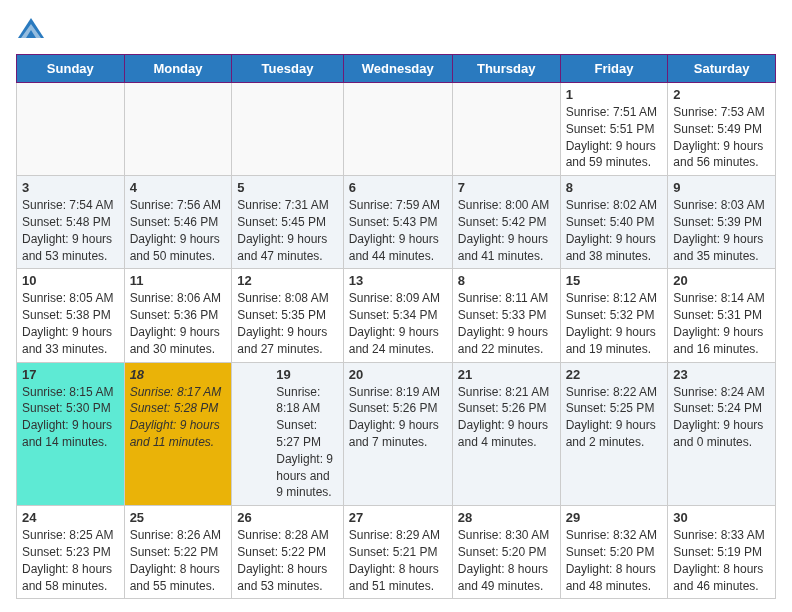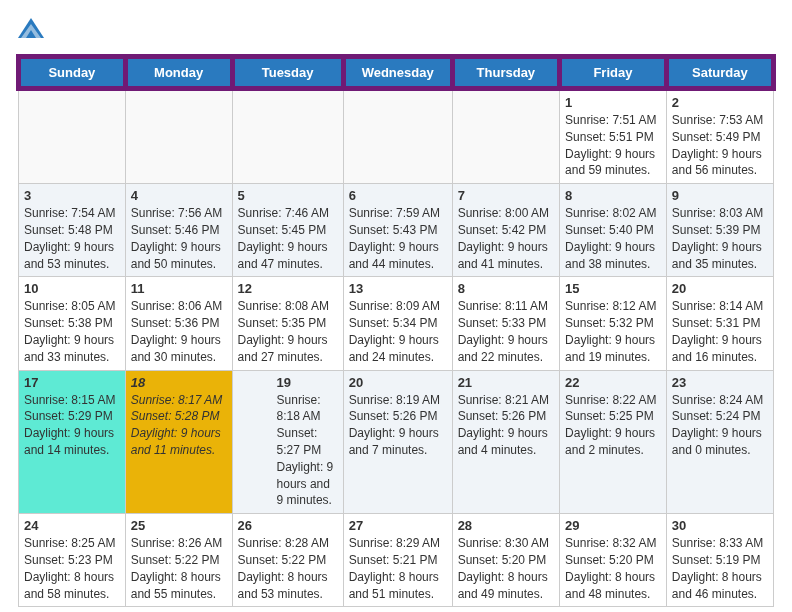--- a/index.html
+++ b/index.html
@@ -55,21 +55,21 @@
     .calendar {
       width: 100%;
       border-collapse: collapse;
     }
     .calendar th {
       background: #2a7abf;
       color: #fff;
       font-size: 13px;
       font-weight: bold;
       padding: 6px 0;
-      border: 5px solid #701a75;
+      border: 1px solid #701a75;
       text-align: center;
     }
     .calendar td {
       width: 113px;
       vertical-align: top;
       padding: 4px 5px;
       border: 1px solid #ccc;
       font-size: 10.5px;
       color: #333;
       background: #fff;
@@ -153,21 +153,21 @@
 Daylight: 9 hours and 53 minutes.</div>
         </td>
         <td style="background: rgb(240, 244, 248);">
           <span class="day-num">4</span>
           <div class="day-info">Sunrise: 7:56 AM
 Sunset: 5:46 PM
 Daylight: 9 hours and 50 minutes.</div>
         </td>
         <td style="background: rgb(240, 244, 248);">
           <span class="day-num">5</span>
-          <div class="day-info">Sunrise: 7:46 AM
+          <div class="day-info">Sunrise: 7:31 AM
 Sunset: 5:45 PM
 Daylight: 9 hours and 47 minutes.</div>
         </td>
         <td style="background: rgb(240, 244, 248);">
           <span class="day-num">6</span>
           <div class="day-info">Sunrise: 7:59 AM
 Sunset: 5:43 PM
 Daylight: 9 hours and 44 minutes.</div>
         </td>
         <td style="background: rgb(240, 244, 248);">
@@ -230,21 +230,21 @@
           <span class="day-num">20</span>
           <div class="day-info">Sunrise: 8:14 AM
 Sunset: 5:31 PM
 Daylight: 9 hours and 16 minutes.</div>
         </td>
       </tr>
       <tr>
         <td style="background: #5eead4; margin-top: 7px;">
           <span class="day-num">17</span>
           <div class="day-info">Sunrise: 8:15 AM
-Sunset: 5:29 PM
+Sunset: 5:30 PM
 Daylight: 9 hours and 14 minutes.</div>
         </td>
         <td style="background: #eab308; font-style: italic;">
           <span class="day-num">18</span>
           <div class="day-info">Sunrise: 8:17 AM
 Sunset: 5:28 PM
 Daylight: 9 hours and 11 minutes.</div>
         </td>
         <td style="background: rgb(240, 244, 248); padding-left: 44px;">
           <span class="day-num">19</span>

